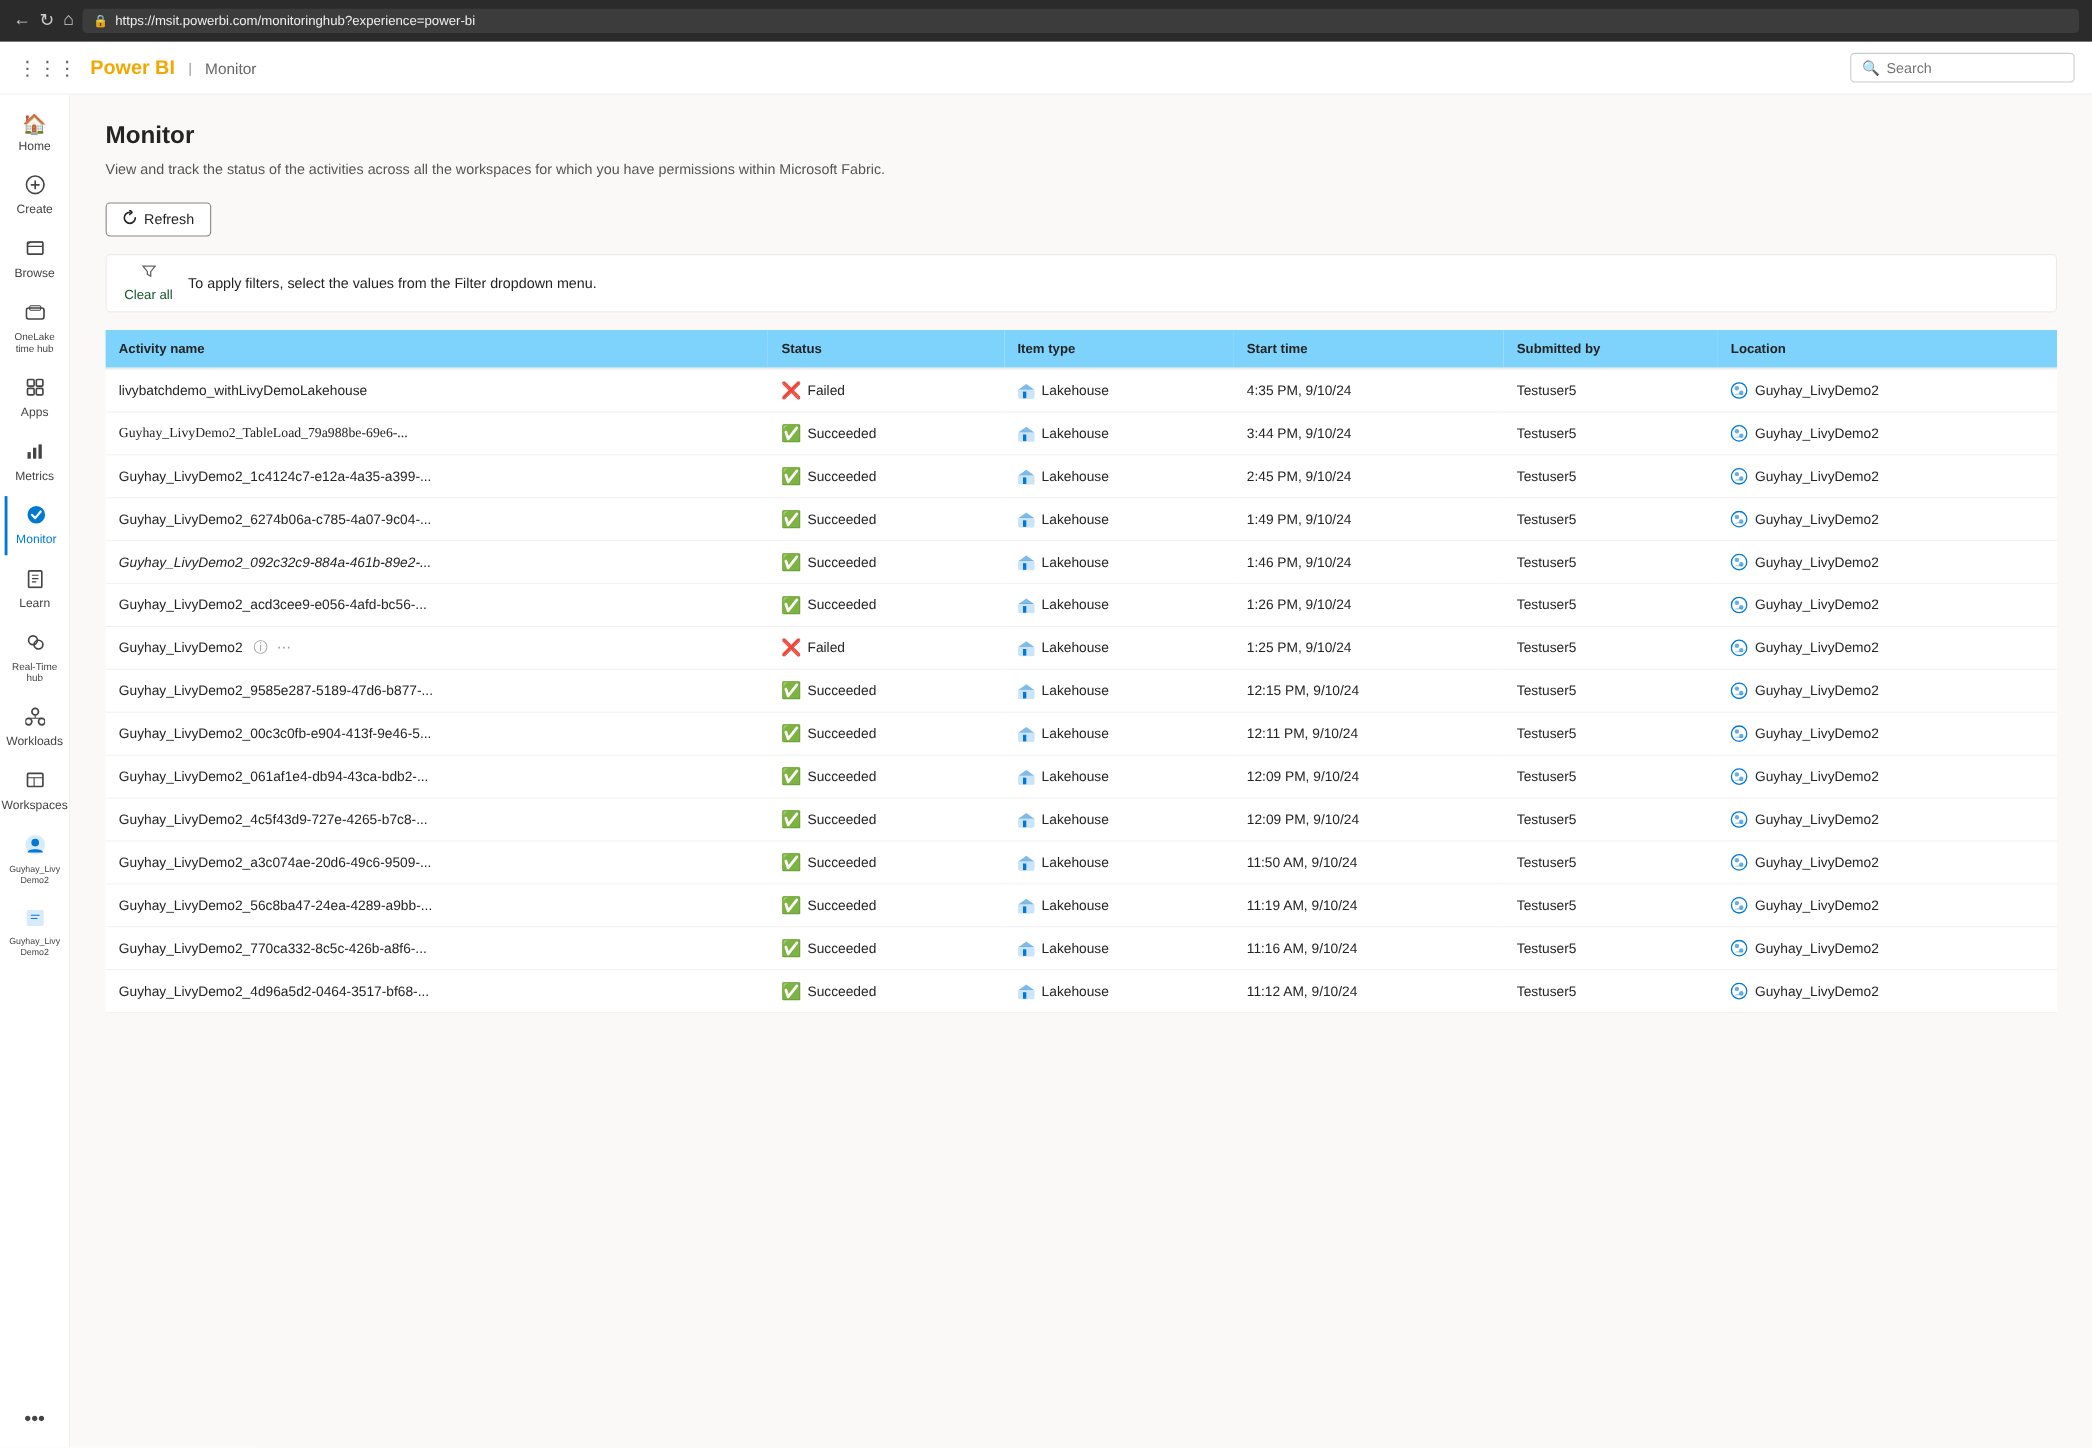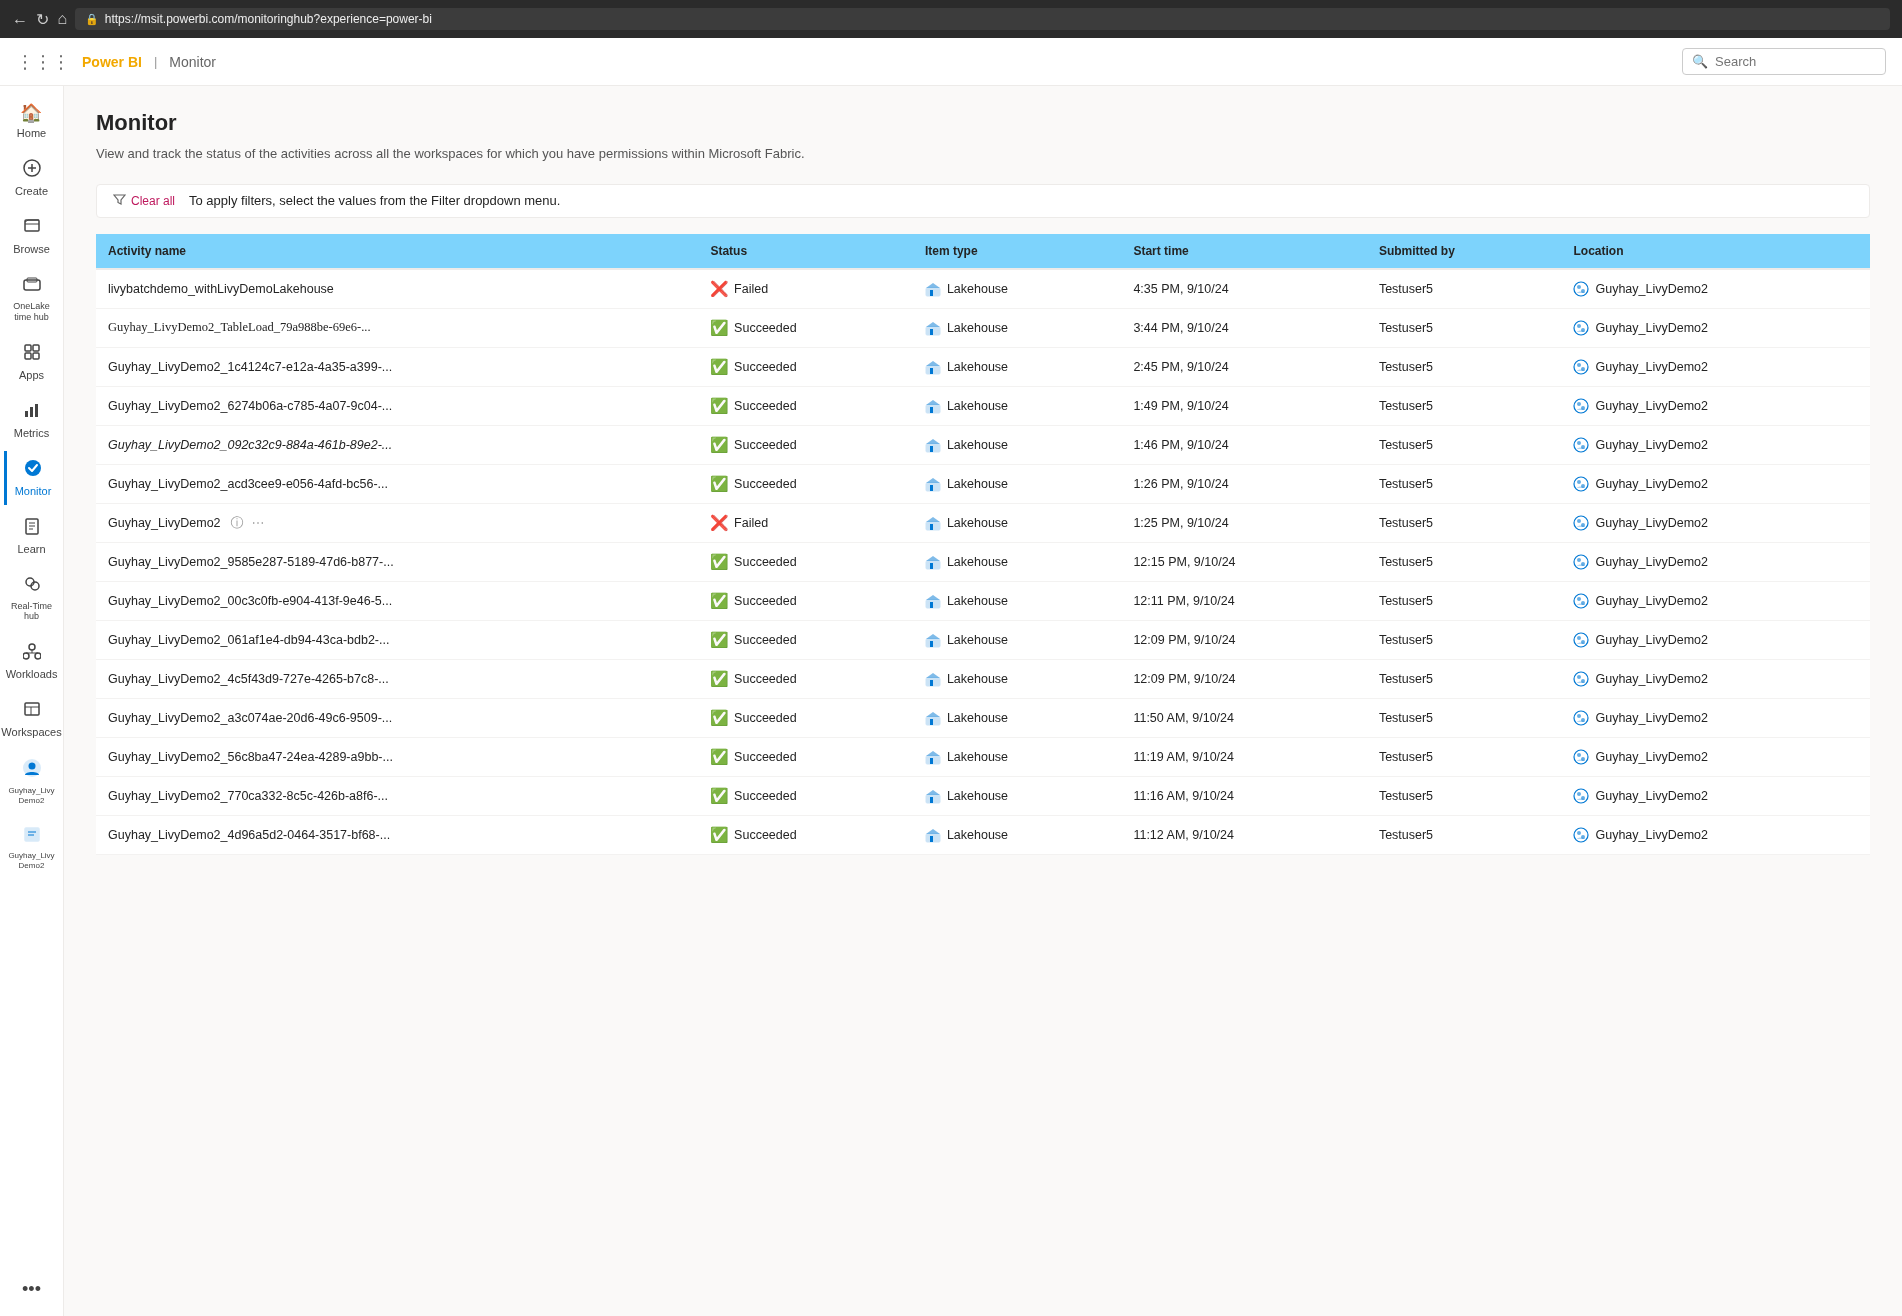--- a/index.html
+++ b/index.html
@@ -19,21 +19,21 @@
     .url-bar .lock-icon { color: #aaa; font-size: 11px; }
 
     
     .top-nav {
       display: flex; align-items: center;
       background: #fff; border-bottom: 1px solid #edebe9;
       padding: 0 16px; height: 48px;
     }
     .nav-grid-icon { color: #666; font-size: 18px; margin-right: 12px; cursor: pointer; }
     .brand-logo { display: flex; align-items: center; gap: 8px; }
-    .brand-name { color: #f2a800; font-weight: 600; font-size: 14px; }
+    .brand-name { color: #f2a800; font-weight: 600; font-size: 18px; }
     .breadcrumb-sep { color: #999; margin: 0 4px; }
     .breadcrumb-current { color: #666; font-size: 14px; }
     .top-search {
       margin-left: auto;
       display: flex; align-items: center;
       border: 1px solid #ccc; border-radius: 4px;
       padding: 5px 10px; gap: 6px; min-width: 200px;
     }
     .top-search input { border: none; outline: none; font-size: 13px; color: #666; background: transparent; width: 160px; }
 
@@ -79,23 +79,24 @@
 
     
     .filter-bar {
       display: flex; align-items: center; gap: 10px;
       background: #fff; border: 1px solid #edebe9;
       border-radius: 4px; padding: 6px 12px;
       margin-bottom: 16px;
     }
     .btn-clear-all {
       display: flex; align-items: center; gap: 5px;
-      border: none; background: none; color: #be185d;
+      border: none; background: none; color: #14532d;
       font-size: 12px; cursor: pointer;
       padding: 2px 4px;
+      flex-direction: column;
     }
 
     
     .data-table { width: 100%; border-collapse: collapse; background: #fff; }
     .data-table th {
       text-align: left; font-weight: 600; font-size: 12px;
       color: #242424; padding: 10px 12px;
       border-bottom: 2px solid #edebe9;
       background: #7dd3fc; white-space: nowrap;
     }
@@ -265,20 +266,31 @@
     </div>
     <div class="sidebar-item" style="margin-top: auto;">
       <span class="icon">•••</span>
     </div>
   </div>
 
   <div class="main-content">
     <h1 class="page-title">Monitor</h1>
     <p class="page-subtitle">View and track the status of the activities across all the workspaces for which you have permissions within Microsoft Fabric.</p>
 
+    <div class="toolbar">
+      <button class="btn-refresh">
+        <span>
+          <svg width="14" height="14" viewBox="0 0 14 14" fill="none">
+              <path d="M12 7A5 5 0 1 1 7 2" stroke="#242424" stroke-width="1.5" stroke-linecap="round"></path>
+              <polyline points="7,0 9,2 7,4" stroke="#242424" stroke-width="1.5" fill="none" stroke-linecap="round" stroke-linejoin="round"></polyline>
+            </svg>
+        </span>
+        <span>Refresh</span>
+      </button>
+    </div>
 
     <div class="filter-bar">
       <button class="btn-clear-all">
         <span>
           <svg width="13" height="13" viewBox="0 0 13 13" fill="none">
               <path d="M1 2h11l-4 5v4l-3-1.5V7L1 2z" stroke="#666" stroke-width="1.2" fill="none"></path>
             </svg>
         </span>
         <span>Clear all</span>
       </button>

